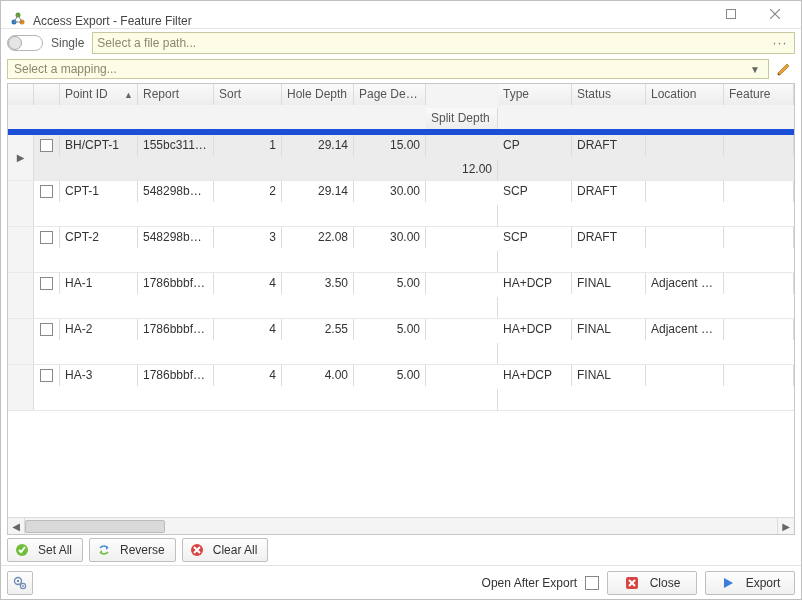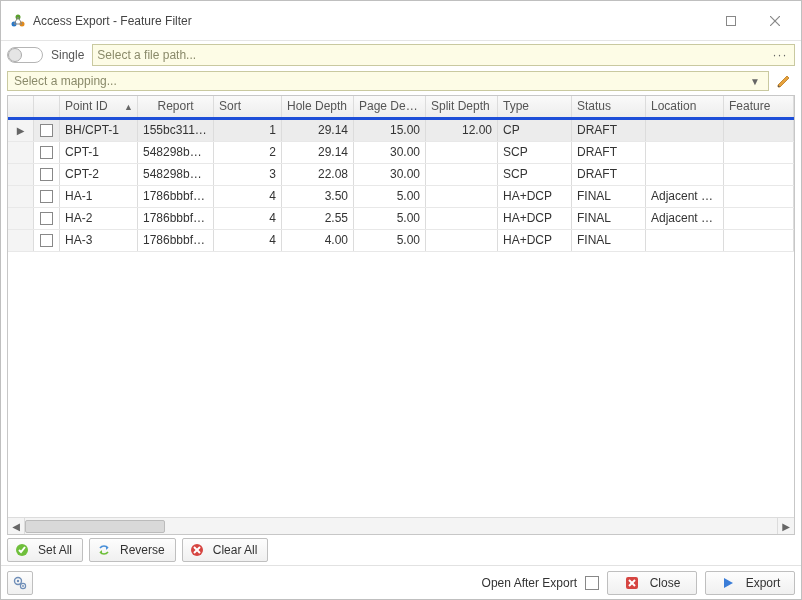--- a/index.html
+++ b/index.html
@@ -1,18 +1,18 @@
 <!DOCTYPE html>
 <html><head>
 <meta charset="utf-8">
 <style>
   * { box-sizing: border-box; }
   html, body { margin:0; padding:0; font-family: "Segoe UI", Tahoma, sans-serif; font-size:12px; color:#333; background:#fff; }
   .window { width:802px; height:600px; border:1px solid #bfbfbf; display:flex; flex-direction:column; background:#fff; }
-  .titlebar { height:40px; display:flex; align-items:center; padding:0 4px; border-bottom:1px solid #e5e5e5; }
+  .titlebar { height:28px; display:flex; align-items:flex-end; padding:0 4px; border-bottom:1px solid #e5e5e5; }
   .titlebar .app-icon { width:18px; height:18px; margin:0 6px 0 4px; position:relative; }
   .titlebar .title { flex:0 0 auto; color:#444; }
   .titlebar .spacer { flex:1; }
   .win-ctrl { display:flex; }
   .win-btn { width:44px; height:28px; display:flex; align-items:center; justify-content:center; color:#888; background:transparent; border:none; }
 
   .toolbar1 { height:28px; display:flex; align-items:center; padding:4px 6px; gap:8px; }
   .toggle { width:36px; height:16px; border:1px solid #b5b5b5; border-radius:8px; position:relative; background:#fff; }
   .toggle .knob { position:absolute; width:14px; height:14px; border-radius:50%; background:#e5e5e5; border:1px solid #aaa; left:0; top:0; }
   .toggle-label { color:#555; }
@@ -22,31 +22,31 @@
   .pathbox .browse-btn { width:20px; text-align:center; color:#666; cursor:pointer; letter-spacing:1px; }
 
   .toolbar2 { height:26px; display:flex; align-items:stretch; padding:2px 6px 4px 6px; gap:4px; }
   .mapbox { flex:1; border:1px solid #c9c9a0; background:#fdfce6; display:flex; align-items:center; padding:0 6px; color:#8a8a6a; }
   .mapbox .placeholder { flex:1; }
   .mapbox .dd { width:14px; text-align:center; color:#666; font-size:10px;}
   .pencil-btn { width:22px; border:1px solid transparent; display:flex; align-items:center; justify-content:center; }
 
   .grid-wrap { flex:1; margin:0 6px; border:1px solid #c7c7c7; display:flex; flex-direction:column; overflow:hidden; }
   .grid-header, .grid-row { display:flex; }
-  .grid-header { background:#f4f4f4; border-bottom:3px solid #1d4ed8; }
+  .grid-header { background:#f4f4f4; border-bottom:6px solid #1d4ed8; }
   .gh, .gc { border-right:1px solid #dcdcdc; padding:3px 5px; overflow:hidden; white-space:nowrap; text-overflow:ellipsis; font-size:12px; height:21px; line-height:15px;}
   .gh { color:#555; background:linear-gradient(#fafafa,#ededed); position:relative; }
   .col-handle { width:26px; flex:0 0 26px; }
   .col-chk   { width:26px; flex:0 0 26px; display:flex; align-items:center; justify-content:center;}
   .col-point { width:78px; flex:0 0 78px; }
-  .col-report{ width:76px; flex:0 0 76px;text-align:center; }
+  .col-report{ width:76px; flex:0 0 76px; }
   .col-sort  { width:68px; flex:0 0 68px; text-align:right;}
   .col-hole  { width:72px; flex:0 0 72px; text-align:right;}
   .col-page  { width:72px; flex:0 0 72px; text-align:right;}
-  .col-split { width:72px; flex:0 0 72px; text-align:right;}
+  .col-split { width:72px; flex:0 0 72px; text-align:right;margin-top:24px;}
   .col-type  { width:74px; flex:0 0 74px; }
   .col-status{ width:74px; flex:0 0 74px; }
   .col-loc   { width:78px; flex:0 0 78px; }
   .col-feat  { flex:1; min-width:40px;}
   .gh.col-sort, .gh.col-hole, .gh.col-page, .gh.col-split { text-align:left; }
   .sort-ind { position:absolute; right:4px; top:4px; font-size:9px; color:#666; }
   .grid-body { flex:1; overflow:hidden; background:#fff; }
   .grid-row { border-bottom:1px solid #e8e8e8; }
   .grid-row.sel { background:#ececec; }
   .row-handle-cell { width:26px; flex:0 0 26px; background:#f4f4f4; border-right:1px solid #dcdcdc; display:flex; align-items:center; justify-content:center; color:#666; font-size:10px;}

